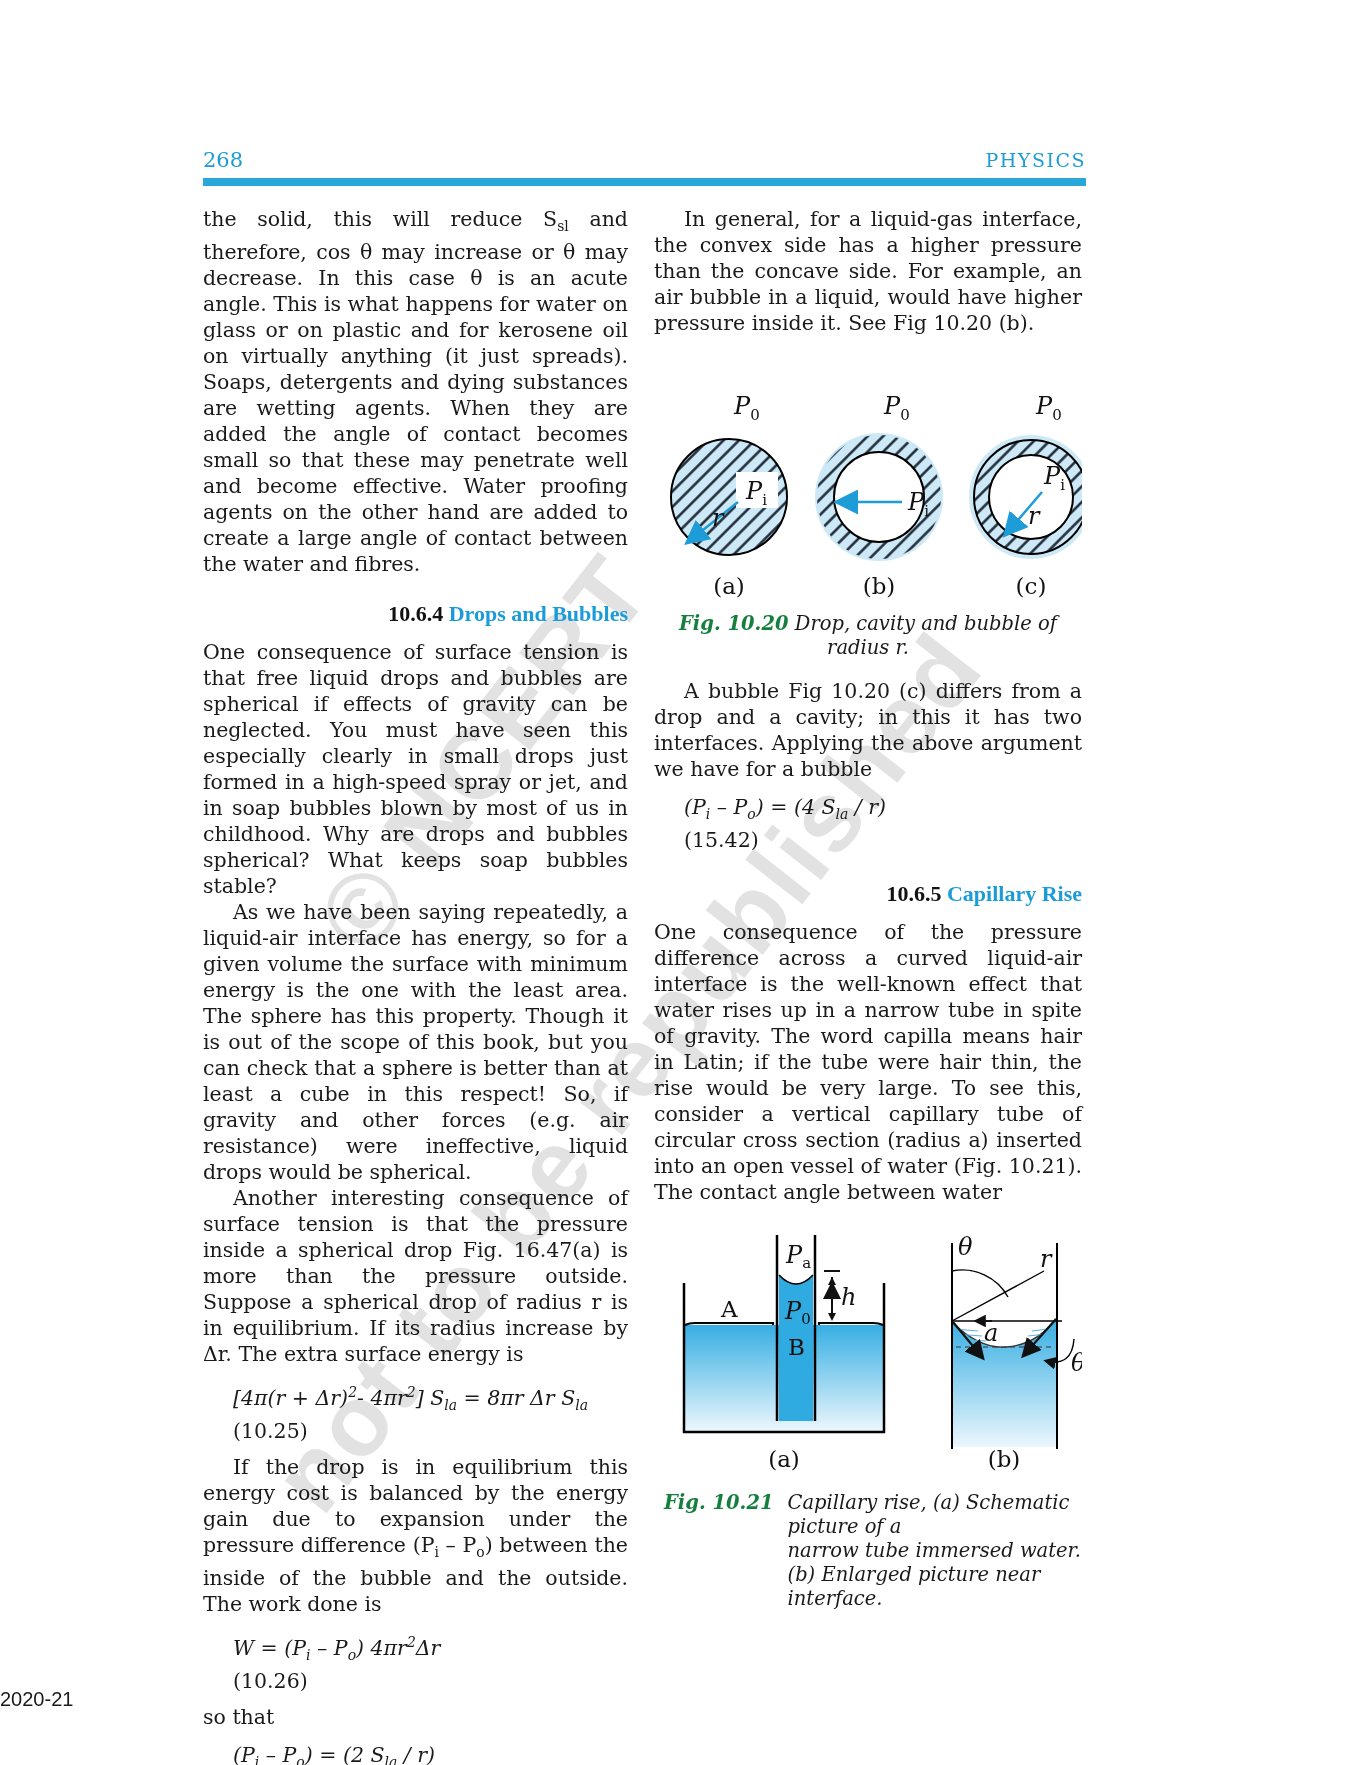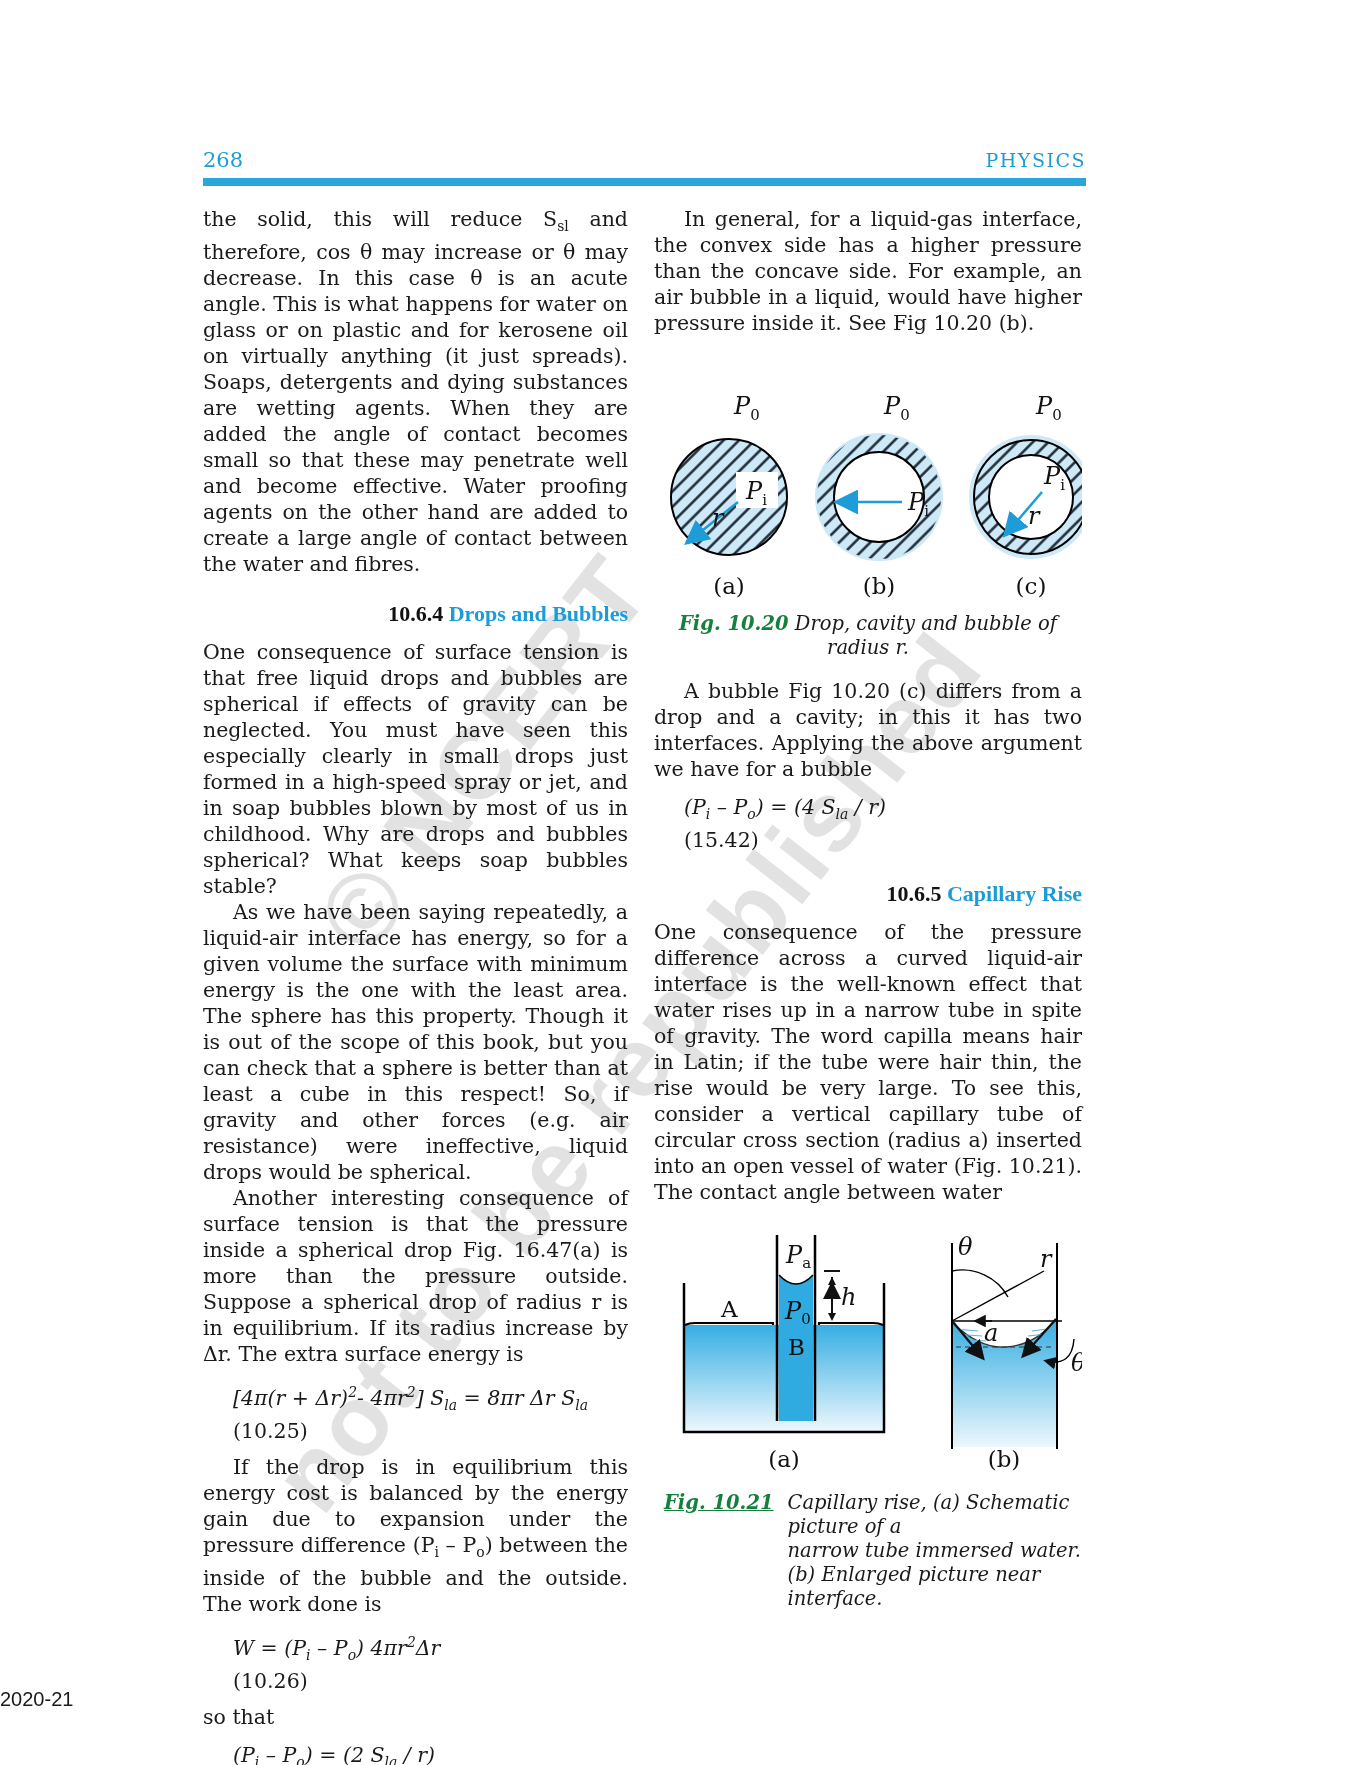--- a/index.html
+++ b/index.html
@@ -27,21 +27,21 @@
   .eq{display:flex;justify-content:space-between;align-items:baseline;margin:12px 0 10px 0;flex-direction:column;}
   .eq-body{font-style:italic;margin-left:30px;}
   .eq-num{font-style:normal;}
   sub{font-size:68%;}
   sup{font-size:68%;}
   .figwrap{margin-top:26px;}
   .figcap{font-size:19.5px;line-height:24px;font-style:italic;}
   .figcap .tag{color:#15803d;font-weight:bold;}
   .cap20{text-align:center;margin-top:4px;}
   .cap21{display:flex;gap:14px;margin-top:10px;padding-left:10px;text-align:left;}
-  .cap21 .tag{white-space:nowrap;text-decoration:underline;}
+  .cap21 .tag{white-space:nowrap;}
   .footer{position:absolute;z-index:1;left:0;right:0;top:1688px;
           font-family:"Liberation Sans",sans-serif;font-size:20px;color:#1a1a1a;}
   svg text{font-family:"DejaVu Serif",serif;}
   .svgvar{font-style:italic;font-size:24px;fill:#111;}
   .svgsub{font-style:normal;font-size:15px;fill:#111;}
   .svgtag{font-size:23px;fill:#111;}
   .svgplain{font-size:23px;fill:#111;}
 </style>
 </head>
 <body>

